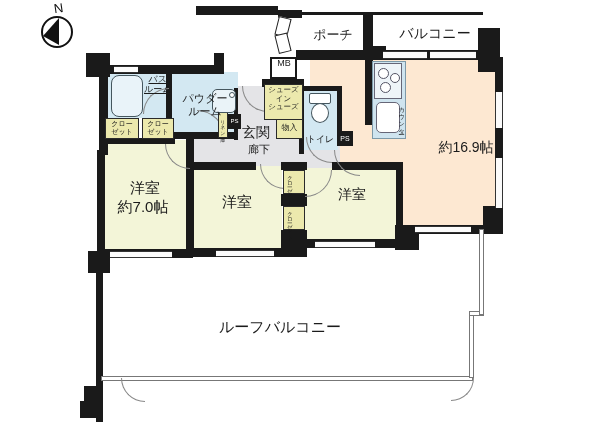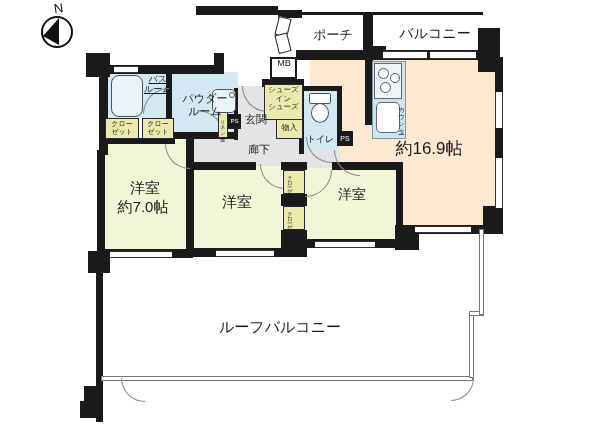--- a/index.html
+++ b/index.html
@@ -165,30 +165,30 @@
   <div class="lbl" style="left:142px;top:120px;width:32px;font-size:7px">
     <div>クロー</div>
       <div>ゼット</div>
   </div>
   <div class="lbl" style="left:264px;top:86px;width:39px;font-size:7.5px">
     <div>シューズ</div>
       <div>イン</div>
       <div>シューズ</div>
   </div>
   <div class="lbl" style="left:276px;top:123px;width:27px;font-size:8px">物入</div>
-  <div class="lbl" style="left:238px;top:113px;width:36px;font-size:11px">玄関</div>
+  <div class="lbl" style="left:238px;top:124px;width:36px;font-size:14px">玄関</div>
   <div class="lbl" style="left:272px;top:58px;width:24px;font-size:9px">MB</div>
   <div class="lbl" style="left:303px;top:134px;width:35px;font-size:9px">トイレ</div>
   <div class="lbl" style="left:238px;top:143px;width:42px;font-size:11px">廊下</div>
   <div class="lbl vert" style="left:219px;top:113px;height:24px;font-size:5px">リネン庫</div>
   <div class="lbl vert" style="left:287px;top:171px;height:22px;font-size:5.5px">クローゼット</div>
   <div class="lbl vert" style="left:287px;top:207px;height:22px;font-size:5.5px">クローゼット</div>
   <div class="lbl vert" style="left:398px;top:95px;height:44px;font-size:6.5px">カウンター</div>
 
-  <div class="lbl" style="left:384px;top:139px;width:90px;font-size:17px">約16.9帖</div>
+  <div class="lbl" style="left:421px;top:139px;width:90px;font-size:14px">約16.9帖</div>
 
   <div class="lbl" style="left:110px;top:179px;width:70px;font-size:15px">洋室</div>
   <div class="lbl" style="left:105px;top:198px;width:76px;font-size:15px">約7.0帖</div>
 
   <div class="lbl" style="left:202px;top:193px;width:70px;font-size:15px">洋室</div>
 
   <div class="lbl" style="left:317px;top:186px;width:70px;font-size:14px">洋室</div>
 
 </div>
 

